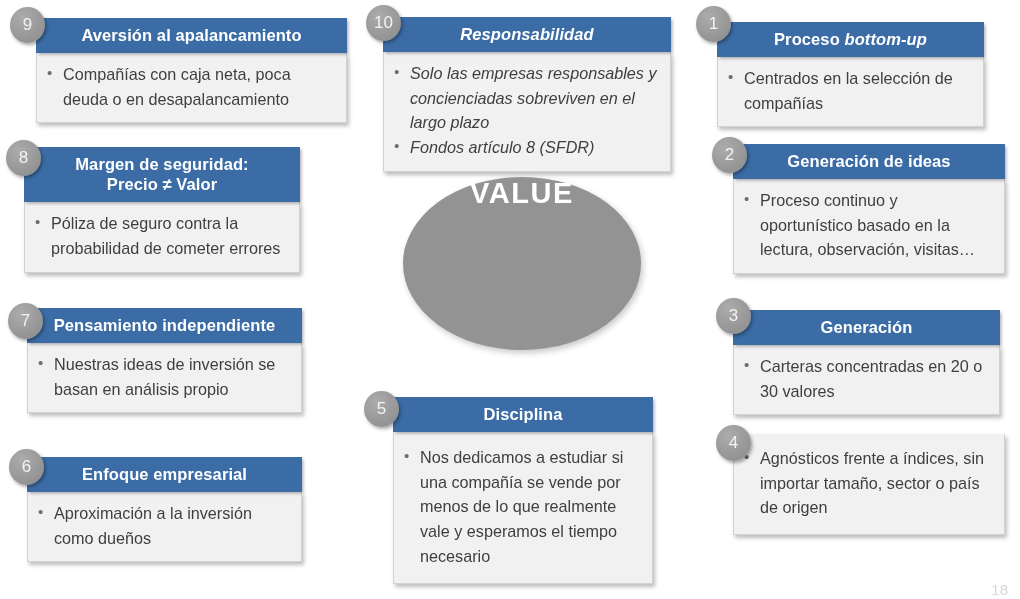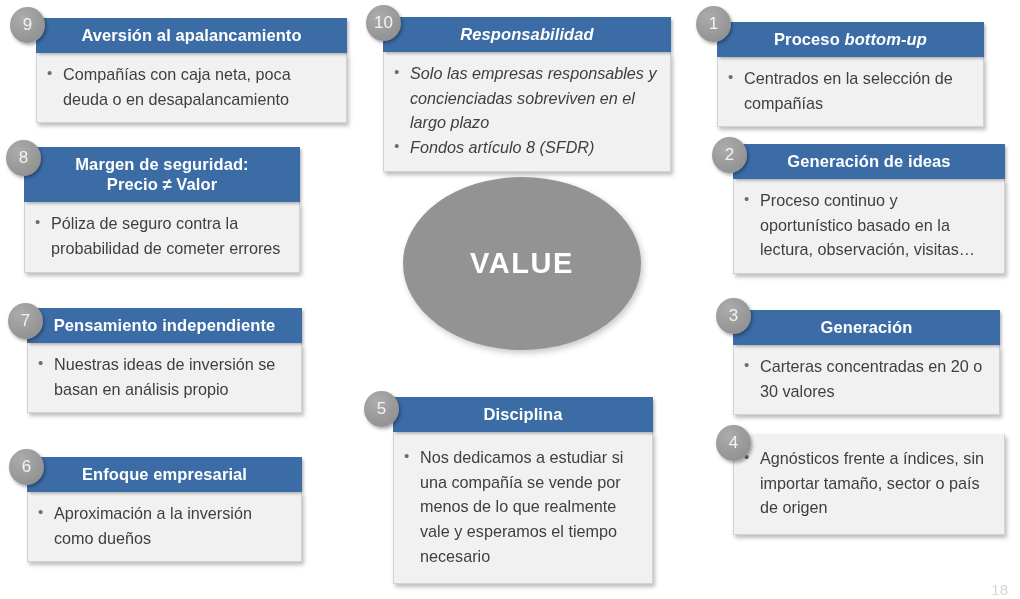--- a/index.html
+++ b/index.html
@@ -95,21 +95,20 @@
   #center-oval {
     position: absolute;
     left: 403px;
     top: 177px;
     width: 238px;
     height: 173px;
     border-radius: 50%;
     background: #939393;
     box-shadow: 2px 3px 6px rgba(0,0,0,0.22);
     display: flex;
-    align-items: center;
     justify-content: center;
     z-index: 1;
   }
   #center-oval .oval-label {
     color: #ffffff;
     font-weight: bold;
     font-size: 29px;
     letter-spacing: 1.6px;
   }
 

